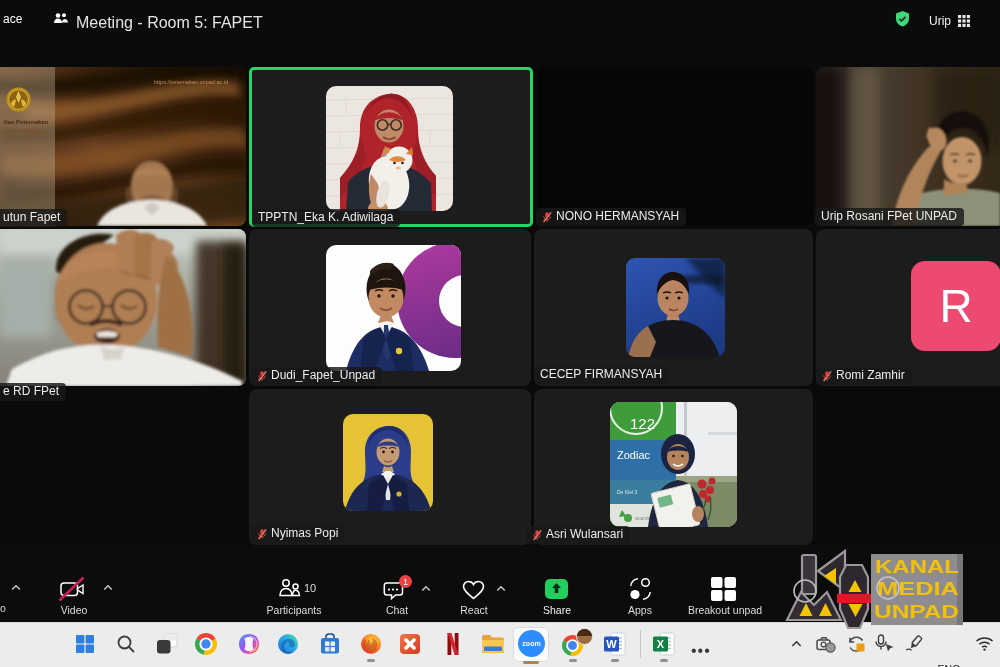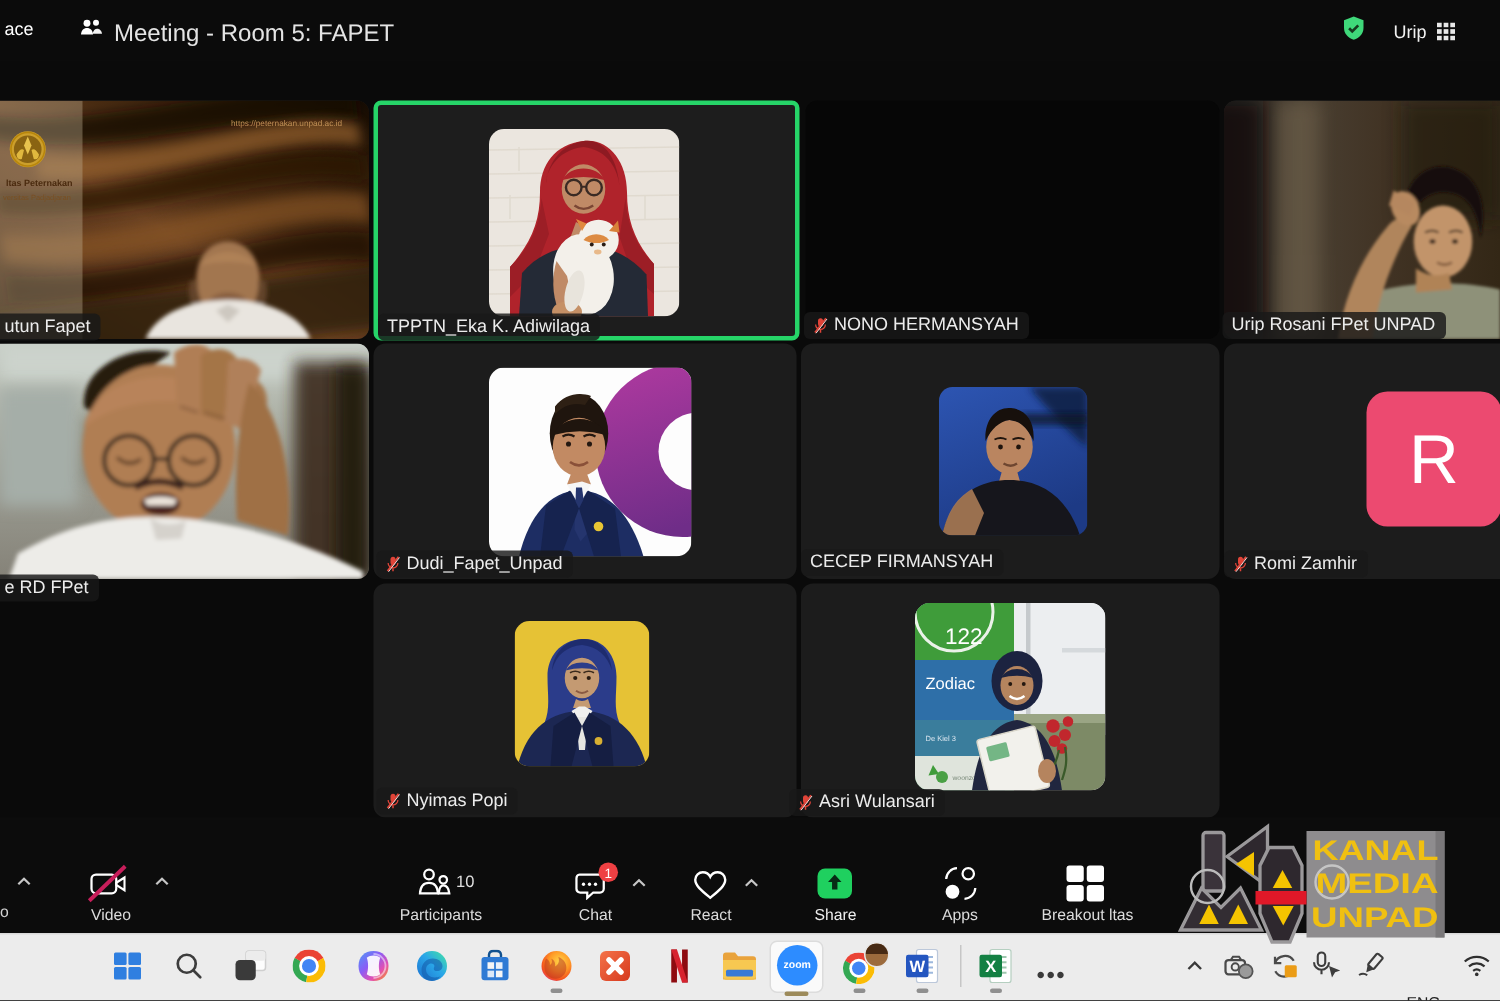--- a/index.html
+++ b/index.html
@@ -429,21 +429,21 @@
   </svg>
 <div class="tlab" style="left:640px;top:604px">Apps</div>
 <svg class="abs" style="left:710px;top:576px" width="27" height="26" viewBox="0 0 27 26">
     <g fill="#fff">
       <rect x="1" y="1" width="11.5" height="11" rx="2"></rect>
       <rect x="14.5" y="1" width="11.5" height="11" rx="2"></rect>
       <rect x="1" y="14" width="11.5" height="11" rx="2"></rect>
       <rect x="14.5" y="14" width="11.5" height="11" rx="2"></rect>
     </g>
   </svg>
-<div class="tlab" style="left:725px;top:604px">Breakout ltas</div>
+<div class="tlab" style="left:725px;top:604px">Breakout unpad</div>
 
 <div class="abs" style="left:0;top:622px;width:1000px;height:45px;background:#ececec;border-top:1px solid #d9d9d9;box-sizing:border-box"></div>
 
 <svg class="abs" style="left:75px;top:634px" width="20" height="20" viewBox="0 0 20 20">
     <g fill="#2f7fe0">
       <rect x="1" y="1" width="8.4" height="8.4" rx="1"></rect>
       <rect x="10.6" y="1" width="8.4" height="8.4" rx="1"></rect>
       <rect x="1" y="10.6" width="8.4" height="8.4" rx="1"></rect>
       <rect x="10.6" y="10.6" width="8.4" height="8.4" rx="1"></rect>
     </g>

